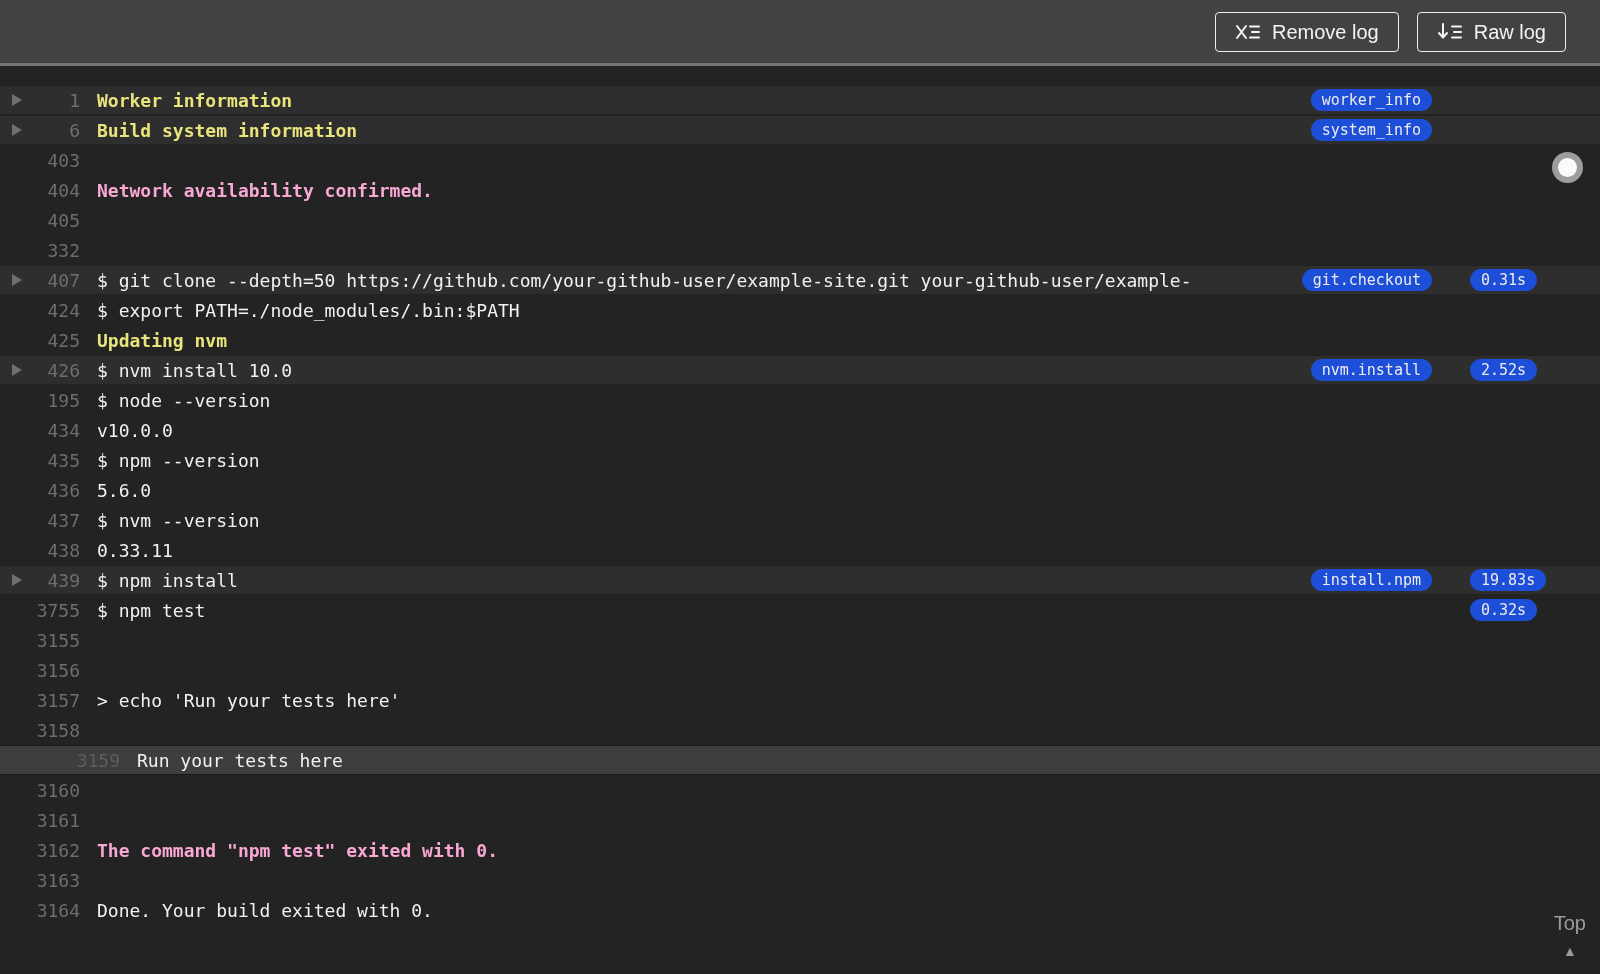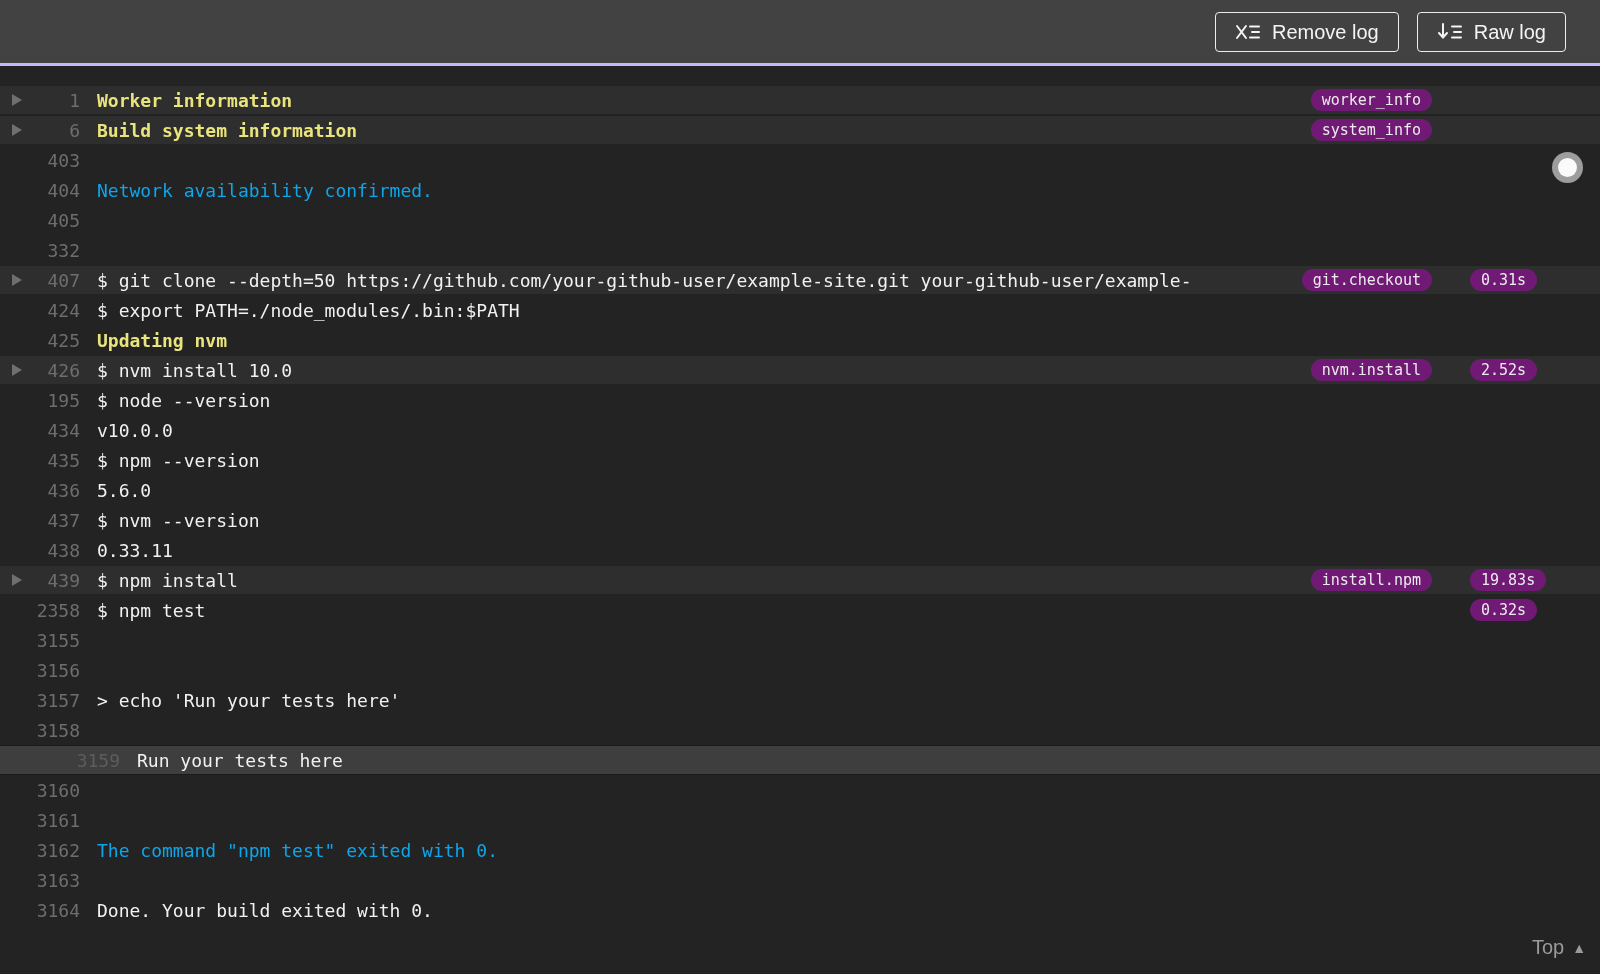--- a/index.html
+++ b/index.html
@@ -1,21 +1,21 @@
 <!DOCTYPE html>
 <html><head>
 <meta charset="utf-8">
 <style>
   * { margin: 0; padding: 0; box-sizing: border-box; }
   html, body { width: 1600px; height: 974px; overflow: hidden; }
   body { background: #232323; font-family: "DejaVu Sans Mono", monospace; }
 
   
   .toolbar {
-    height: 66px; background: #424242; border-bottom: 3px solid #c4b5fd;
+    height: 66px; background: #424242; border-bottom: 3px solid #737373;
     display: flex; align-items: center; justify-content: flex-end;
     padding-right: 34px; gap: 18px;
     font-family: "Liberation Sans", sans-serif;
   }
   .tb-btn {
     display: flex; align-items: center; gap: 11px;
     background: transparent; border: 1px solid #ededed; border-radius: 4px;
     color: #f4f4f4; font-size: 20px; font-family: "Liberation Sans", sans-serif;
     padding: 9px 19px; cursor: pointer; line-height: 1;
   }
@@ -31,43 +31,43 @@
   .arrow-cell { width: 34px; display: flex; justify-content: center; align-items: center; flex: none; }
   .fold-arrow { width: 0; height: 0; border-left: 10px solid #6f6f6f;
     border-top: 6px solid transparent; border-bottom: 6px solid transparent; cursor: pointer; }
 
   .line-num { width: 46px; flex: none; text-align: right; color: #6e6e6e;
     font-size: 18px; cursor: pointer; }
   .row.highlighted .line-num { color: #5d5d5d; margin-left: 40px; }
 
   .line-text { margin-left: 17px; font-size: 18px; color: #f1f1f1; white-space: pre; }
   .line-text.yellow-bold { color: #e9e47c; font-weight: bold; }
-  .line-text.green-bold  { color: #0ea5e9; font-weight: normal; }
+  .line-text.green-bold  { color: #f9a8d4; font-weight: bold; }
 
   .tags { position: absolute; right: 50px; top: 0; height: 30px;
     display: flex; align-items: center; }
   .pill {
-    background: #701a75; color: #ececec; border-radius: 12px;
+    background: #1d4ed8; color: #ececec; border-radius: 12px;
     font-size: 15px; padding: 2px 11px; line-height: 1.25; white-space: nowrap;
   }
   .dur-slot { width: 80px; margin-left: 38px; display: flex; justify-content: flex-start; }
 
   
   .scroll-dot {
     position: absolute; top: 86px; right: 17px; width: 31px; height: 31px;
     border-radius: 50%; background: #9d9d9d; display: flex;
     align-items: center; justify-content: center; cursor: pointer;
   }
   .scroll-dot .inner { width: 19px; height: 19px; border-radius: 50%; background: #fafafa; }
 
   
   .top-link {
     position: absolute; right: 14px; bottom: 12px;
     color: #9b9b9b; font-family: "Liberation Sans", sans-serif; font-size: 20px;
-    text-decoration: none; display: flex; align-items: center; gap: 8px; cursor: pointer;
+    text-decoration: none; display: flex; align-items: center; gap: 8px; cursor: pointer; flex-direction: column;
   }
   .top-link .tri { font-size: 14px; color: #9b9b9b; }
 </style>
 </head>
 <body>
 
 <div class="toolbar">
   <button class="tb-btn">
     <span>
       <svg width="26" height="20" viewBox="0 0 26 20" fill="none" stroke="#f4f4f4" stroke-width="2" stroke-linecap="round">
@@ -210,21 +210,21 @@
         <span class="line-text plain">$ npm install</span>
         <span class="tags">
           <span class="pill">install.npm</span>
           <span class="dur-slot">
             <span class="pill">19.83s</span>
           </span>
         </span>
       </div>
       <div class="row">
         <span class="arrow-cell"></span>
-        <span class="line-num">2358</span>
+        <span class="line-num">3755</span>
         <span class="line-text plain">$ npm test</span>
         <span class="tags">
           <span class="dur-slot">
             <span class="pill">0.32s</span>
           </span>
         </span>
       </div>
       <div class="row">
         <span class="arrow-cell"></span>
         <span class="line-num">3155</span>

